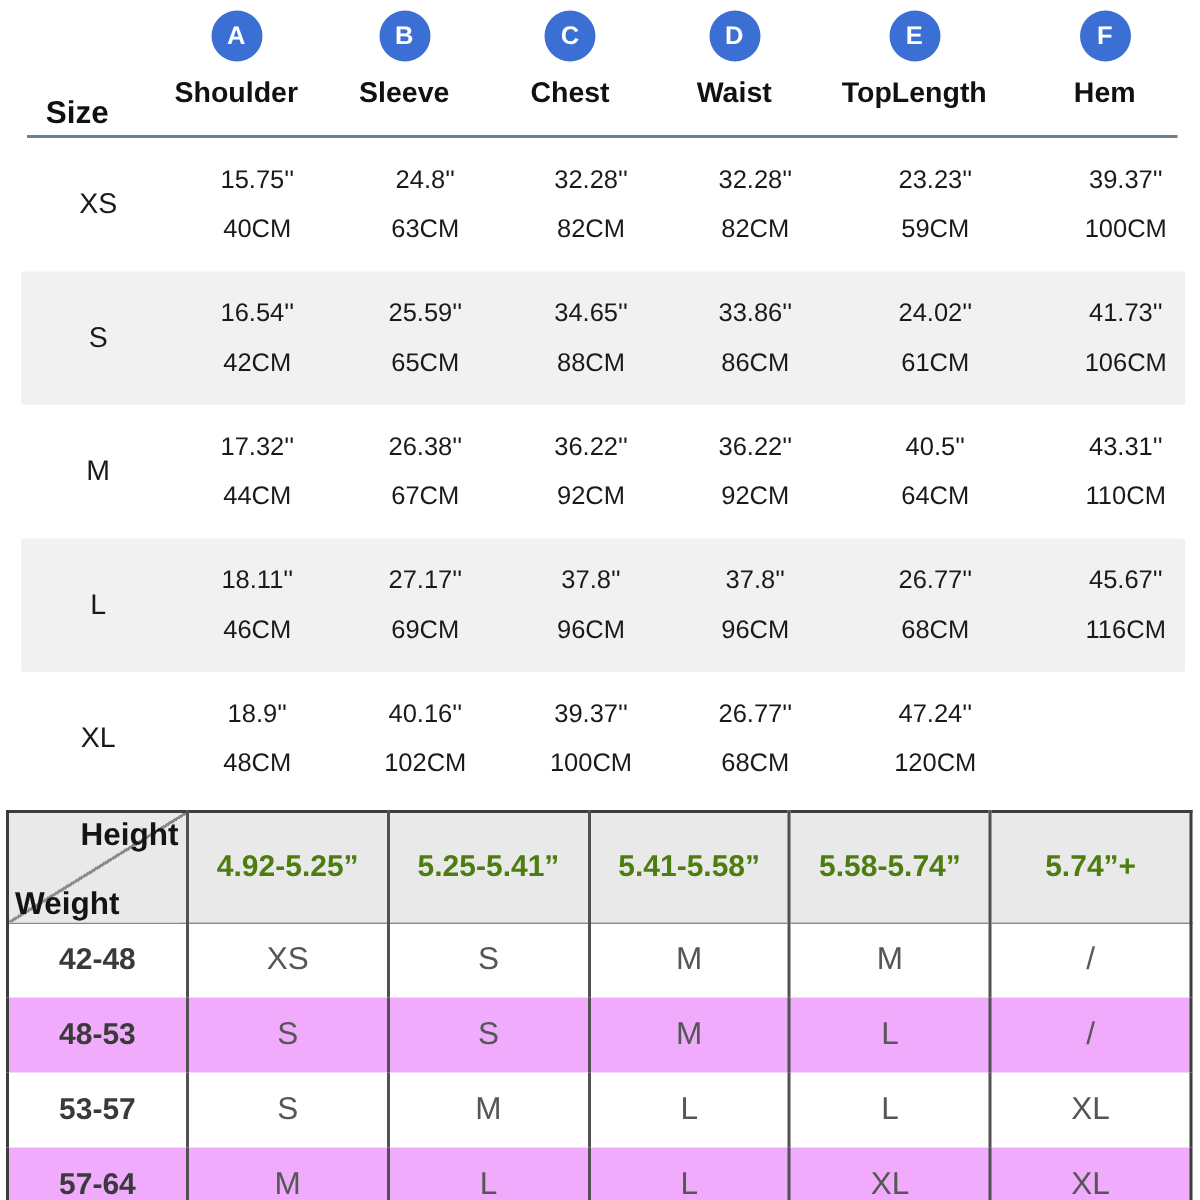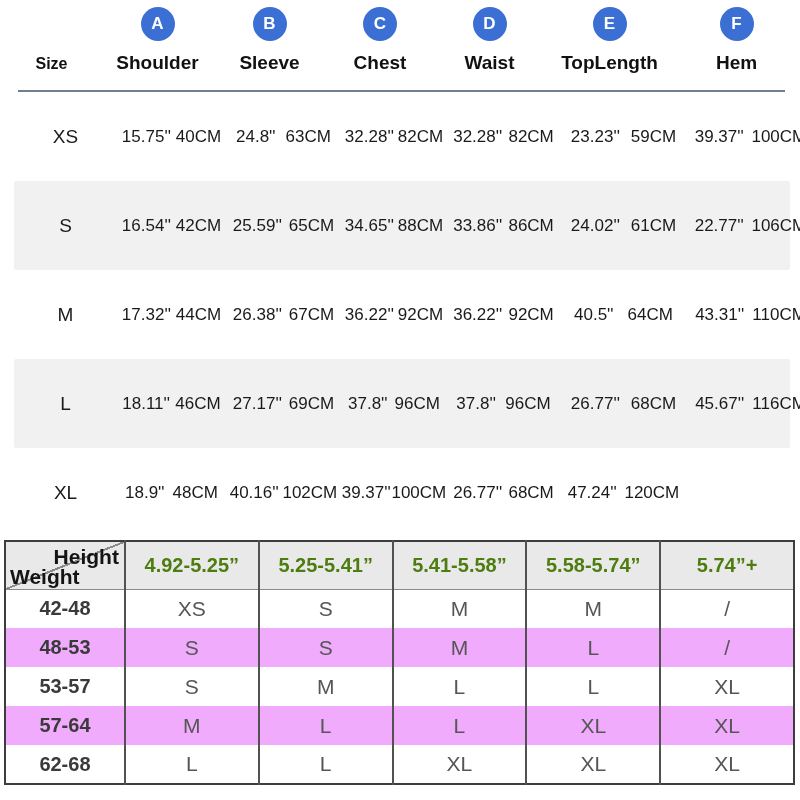--- a/index.html
+++ b/index.html
@@ -15,39 +15,39 @@
   .mhead { display:flex; flex-direction:column; align-items:center; }
   .badge {
     width:34px; height:34px; margin-top:7px;
     border-radius:50%;
     color:#ffffff; font-weight:bold; font-size:17px;
     display:flex; align-items:center; justify-content:center;
   }
   .mlabel { margin-top:11px; font-weight:bold; font-size:19px; color:#111; }
   .size-head {
     display:flex; align-items:flex-end; justify-content:center;
-    padding-bottom:17px; font-weight:bold; font-size:16px; color:#111;
+    padding-bottom:2px; font-weight:bold; font-size:21px; color:#111;
   }
   .divider { height:2px; margin:0 15px 0 18px; }
 
   .mrow { height:89px; align-items:stretch; margin:0 10px 0 14px; }
   .mrow.alt { border-radius:2px; }
   .msize { display:flex; align-items:center; justify-content:center; font-size:19px; color:#1a1a1a; }
   .mval {
-    display:flex; align-items:center;
+    display:flex; flex-direction:column; align-items:center;
     justify-content:space-evenly; padding:4px 0; font-size:17px; color:#1a1a1a;
   }
 
   
   .fit-wrap { margin-top:3px; padding:0 5px 0 4px; }
   table.fit { width:100%; border-collapse:collapse; table-layout:fixed; }
   table.fit col.wcol { width:15.2%; }
   table.fit th, table.fit td { text-align:center; vertical-align:middle; }
-  table.fit thead tr { height:48px; }
-  table.fit tbody tr { height:39px; }
+  table.fit thead tr { height:74px; }
+  table.fit tbody tr { height:50px; }
   .fth { font-weight:bold; font-size:20px; color:#4d7c0f; }
   .ftw { font-weight:bold; font-size:20px; color:#3a3a3a; }
   .fts { font-size:21px; color:#565656; }
   .corner { position:relative; }
   .corner .c-top { position:absolute; top:3px; right:5px; font-weight:bold; font-size:21px; color:#141414; }
   .corner .c-bottom { position:absolute; bottom:0; left:4px; font-weight:bold; font-size:21px; color:#141414; }
 </style>
 <style>
   .badge { background:#3b6fd3; }
   .divider { background:#6e8090; }
@@ -142,21 +142,21 @@
       </div>
       <div class="mval">
         <span>33.86''</span>
         <span>86CM</span>
       </div>
       <div class="mval">
         <span>24.02''</span>
         <span>61CM</span>
       </div>
       <div class="mval">
-        <span>22.77''</span>
+        <span>41.73''</span>
         <span>106CM</span>
       </div>
     </div>
     <div class="mrow">
       <div class="msize">M</div>
 
       <div class="mval">
         <span>17.32''</span>
         <span>44CM</span>
       </div>

